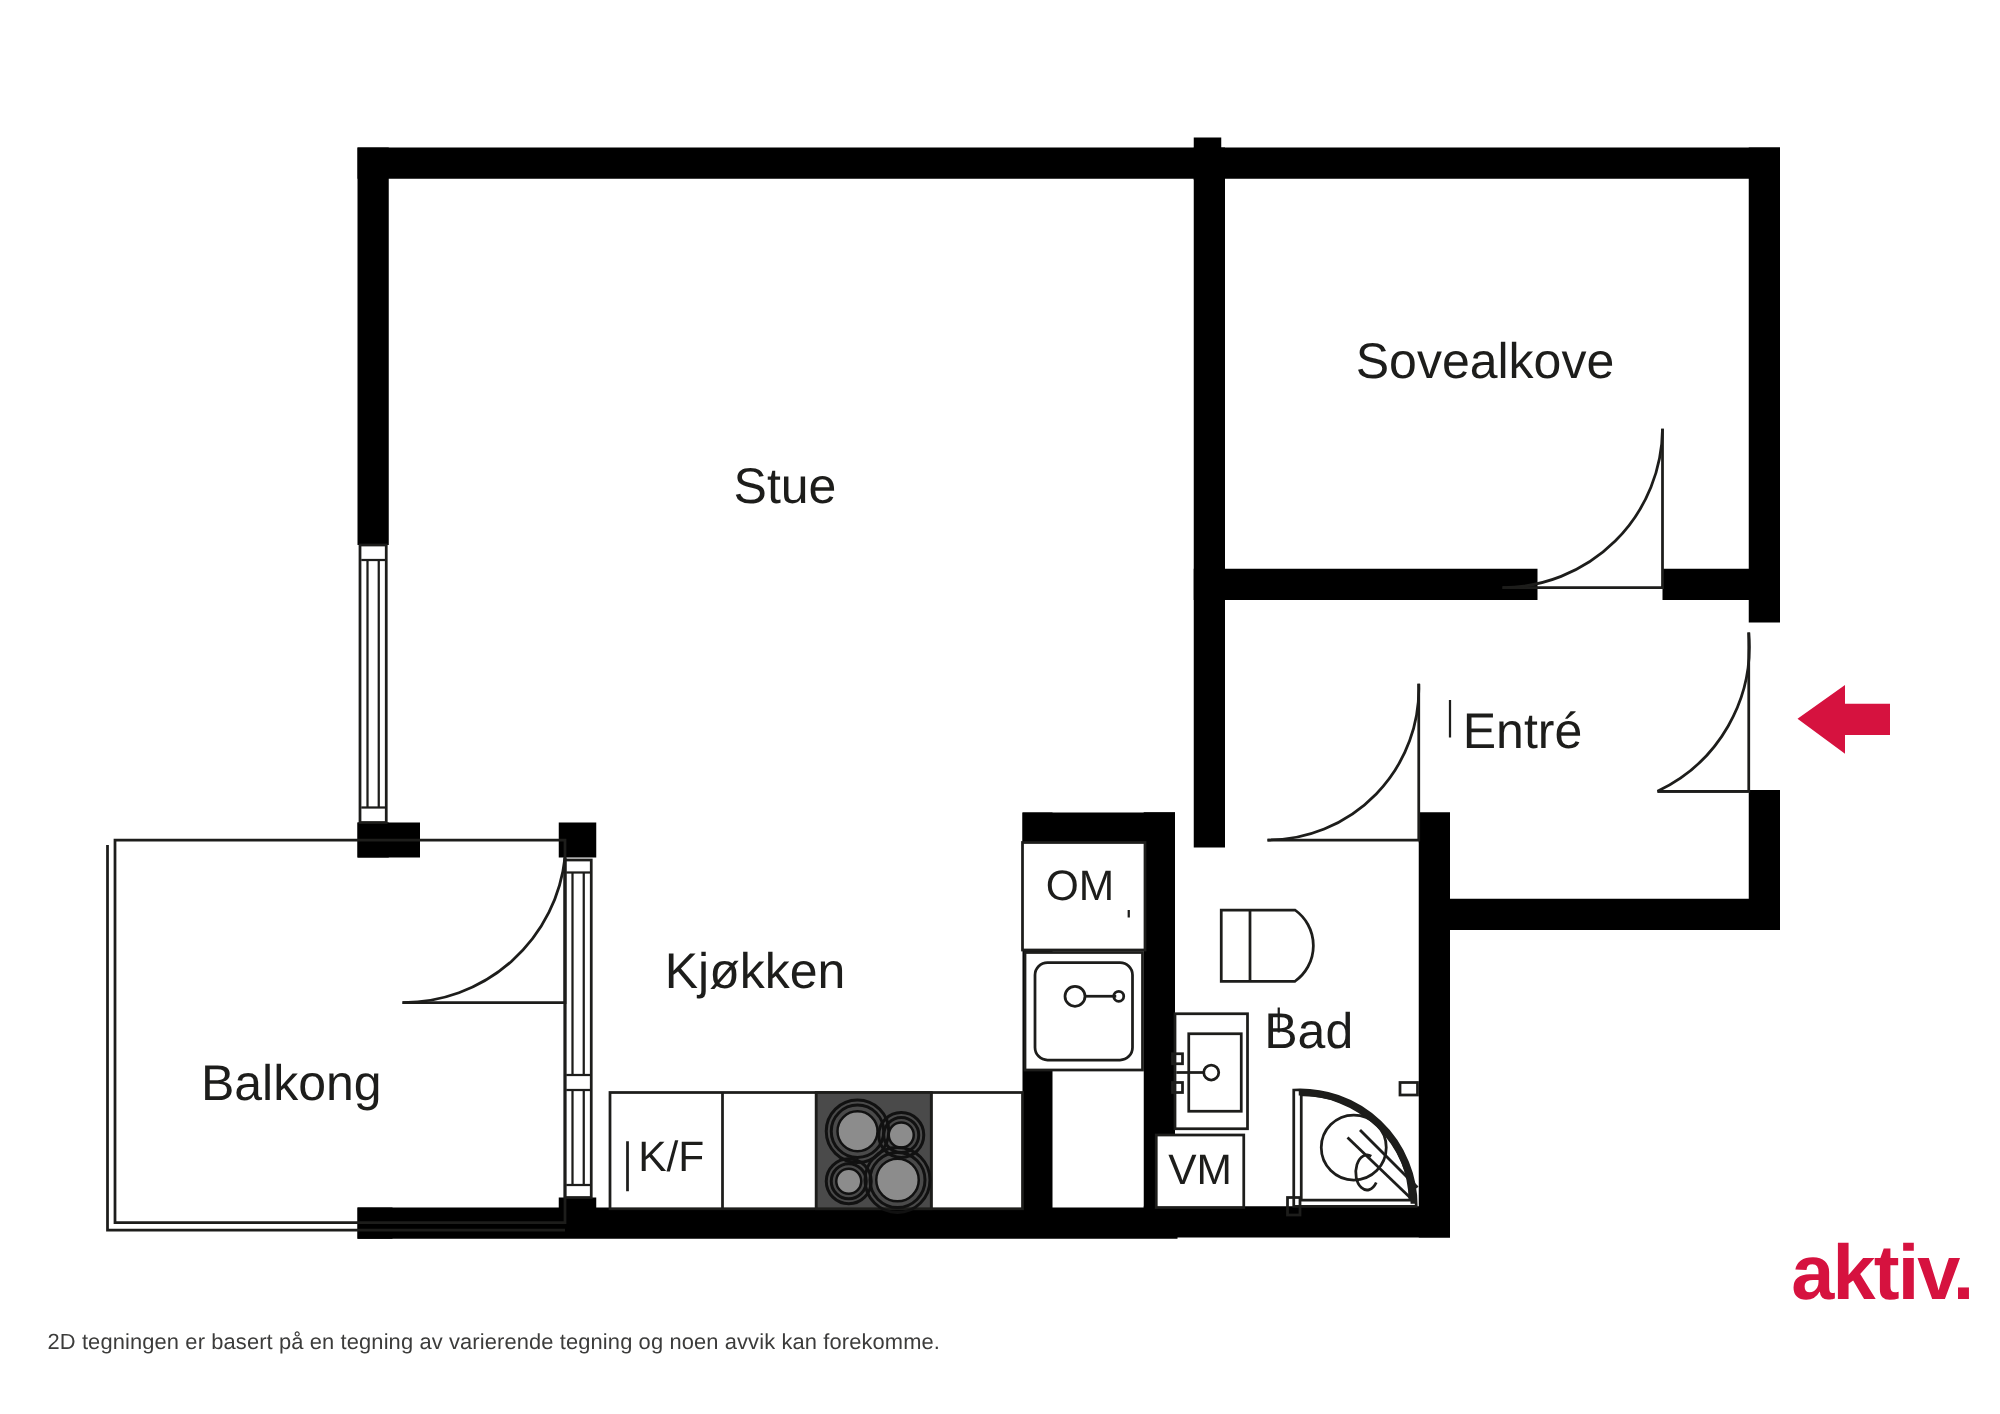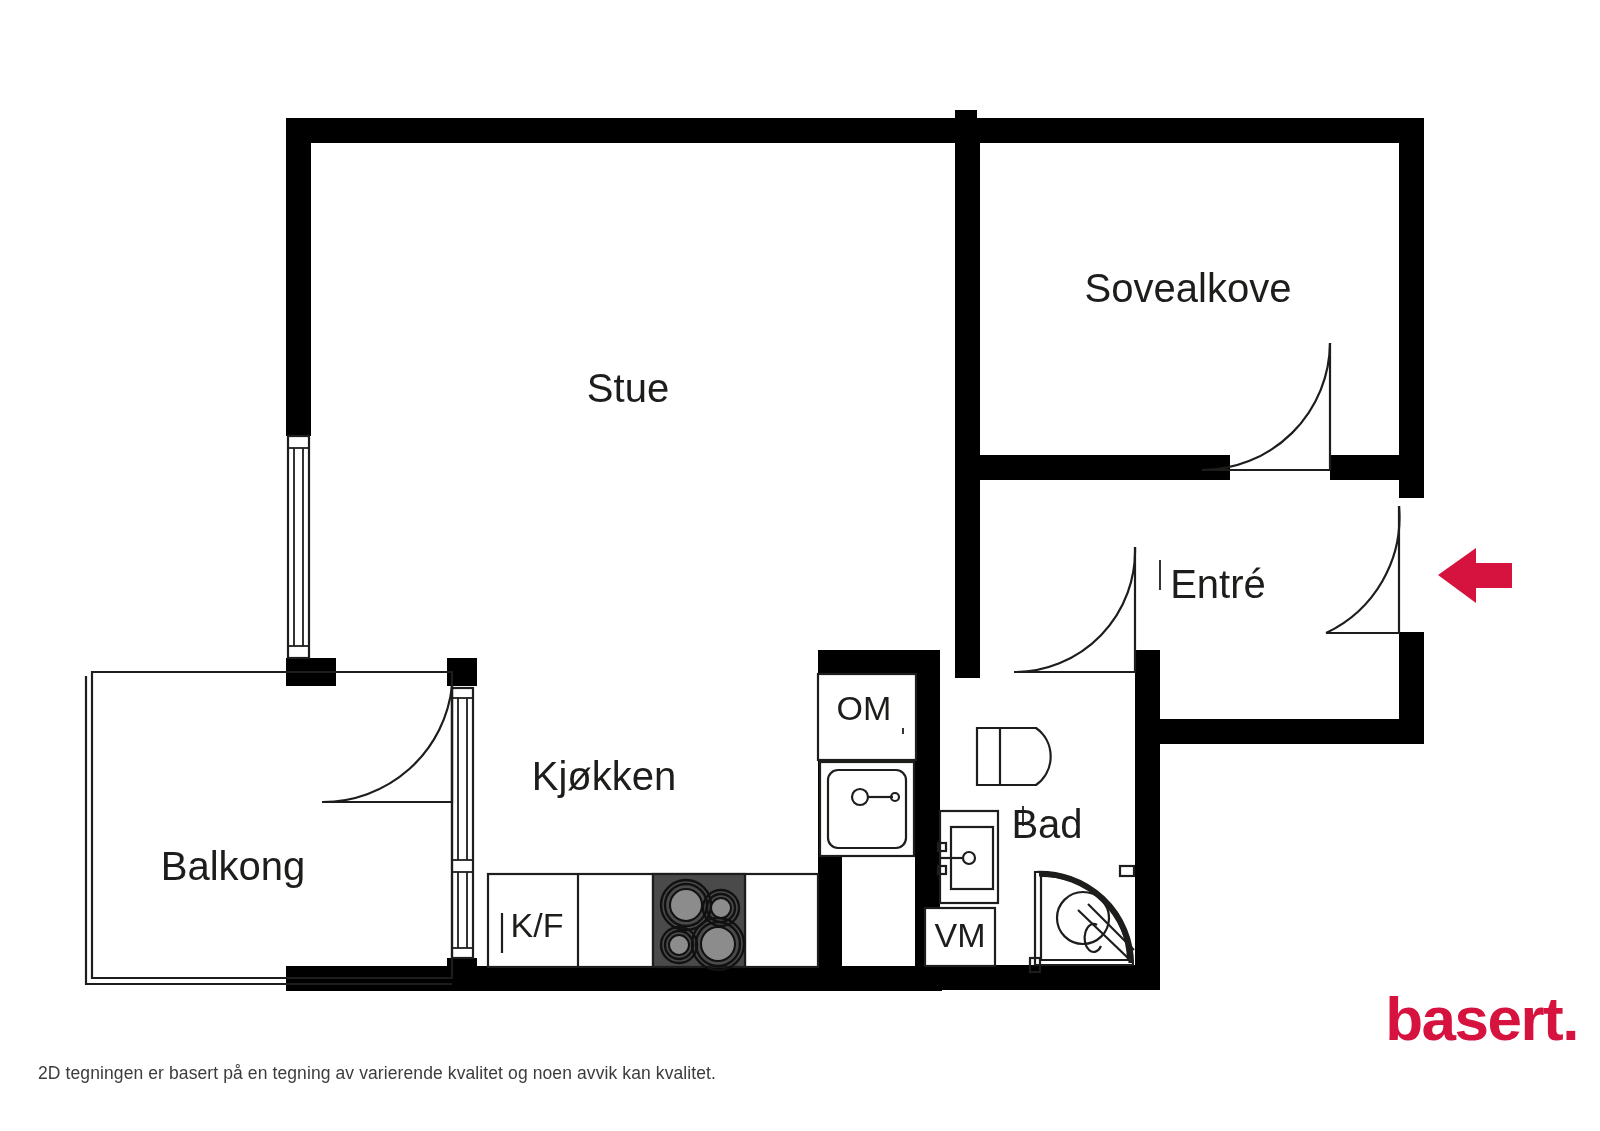--- a/index.html
+++ b/index.html
@@ -264,19 +264,19 @@
     </g>
 
     <line class="thin-light" x1="903" y1="728" x2="903" y2="734"></line>
 
     <line class="thin-light" x1="1023" y1="806" x2="1023" y2="826"></line>
 
     <line class="thin-light" x1="1160" y1="560" x2="1160" y2="590"></line>
 
   </svg>
 
-  <div id="footer-note">2D tegningen er basert på en tegning av varierende kvalitet og noen avvik kan kvalitet.</div>
+  <div id="footer-note">2D tegningen er basert på en tegning av varierende tegning og noen avvik kan forekomme.</div>
 
   <div id="brand-logo">
-    <span>basert</span><span class="dot">.</span>
+    <span>aktiv</span><span class="dot">.</span>
   </div>
 
 </div>
 
 </body></html>

